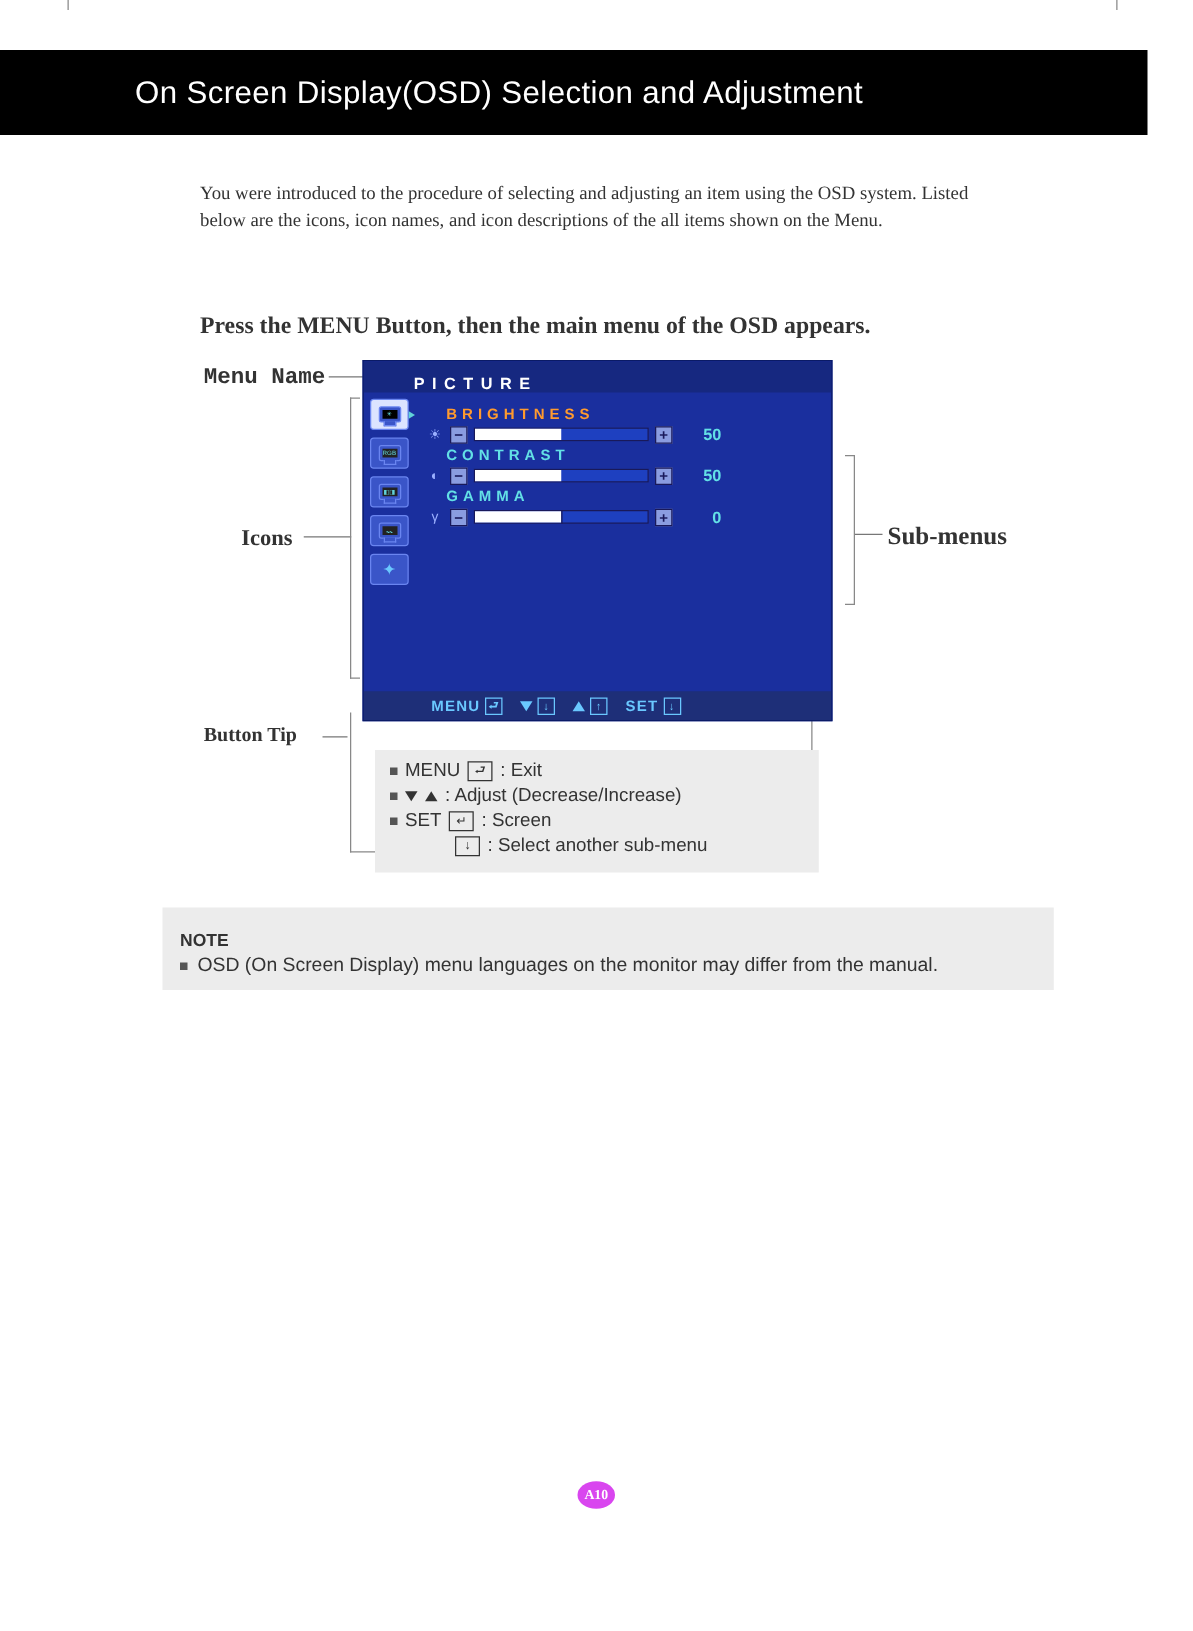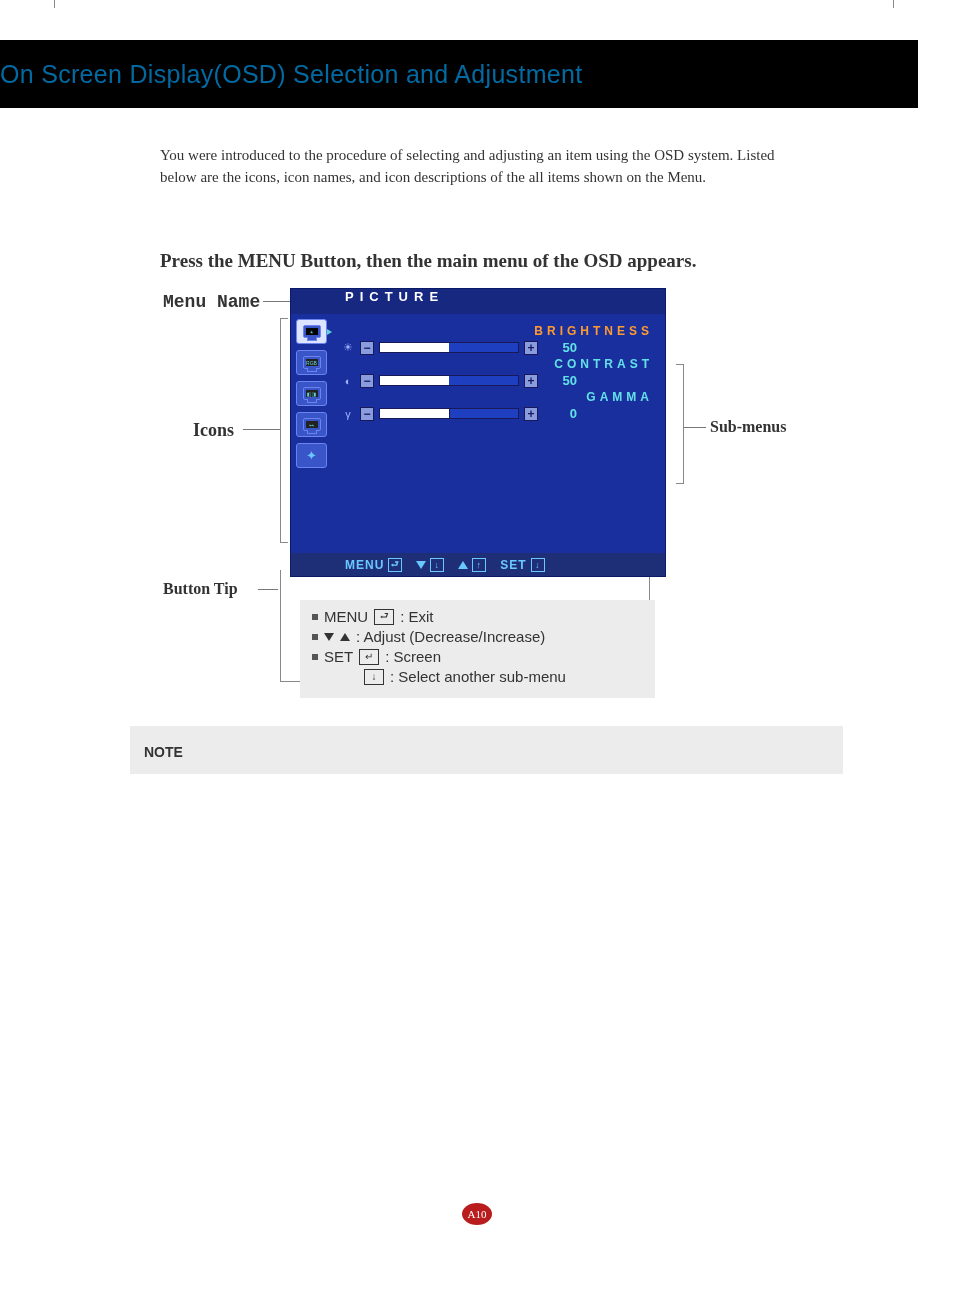--- a/index.html
+++ b/index.html
@@ -24,23 +24,24 @@
     position: absolute;
     top: 40px;
     left: 0;
     width: 918px;
     height: 68px;
     background: #000;
     display: flex;
     align-items: center;
   }
   .header-black h1 {
-    color: #0369a1;
+    color: #ffffff;
     font-size: 25px;
     font-weight: 400;
+    margin-left: 108px;
     letter-spacing: 0.3px;
   }
   .intro-text {
     position: absolute;
     top: 145px;
     left: 160px;
     width: 620px;
     font-family: Georgia, "Times New Roman", serif;
     font-weight: normal;
     color: #333;
@@ -53,21 +54,21 @@
     left: 160px;
     width: 620px;
     font-family: Georgia, "Times New Roman", serif;
     font-weight: bold;
     color: #333;
     font-size: 19px;
   }
   .label-menu-name { position:absolute; top:292px; left:163px; font-family: Liberation Mono, monospace; font-weight:bold; font-size:18px; color:#333;}
   .label-icons     { position:absolute; top:420px; left:193px; font-family: Georgia, serif; font-weight:bold; font-size:18px; color:#333;text-align:right;}
   .label-btn-tip   { position:absolute; top:580px; left:163px; font-family: Georgia, serif; font-weight:bold; font-size:16px; color:#333;}
-  .label-submenus  { position:absolute; top:418px; left:710px; font-family: Georgia, serif; font-weight:bold; font-size:16px; color:#333;}
+  .label-submenus  { position:absolute; top:418px; left:710px; font-family: Georgia, serif; font-weight:bold; font-size:20px; color:#333;}
   .line { position:absolute; background:#777; }
   .line-menu  { top:301px; left:263px; width:38px; height:1px; }
   .line-icons { top:429px; left:243px; width:38px; height:1px; }
   .line-btn   { top:589px; left:258px; width:20px; height:1px; }
   .line-sub   { top:427px; left:684px; width:22px; height:1px; }
   .bracket-left  { position:absolute; top:318px; left:280px; width:8px; height:225px; border-top:1px solid #888; border-left:1px solid #888; border-bottom:1px solid #888; }
   .bracket-right { position:absolute; top:364px; left:676px; width:8px; height:120px; border-top:1px solid #888; border-right:1px solid #888; border-bottom:1px solid #888; }
   .bracket-bottom{ position:absolute; top:570px; left:280px; width:370px; height:112px; border-bottom:1px solid #888; border-left:1px solid #888; border-right:1px solid #888;}
   
   
@@ -77,23 +78,23 @@
     left: 290px;
     width: 376px;
     height: 289px;
     background: #1a2f9e;
     border: 1px solid #0a1a66;
     overflow: hidden;
   }
   .osd-title {
     height: 25px;
     background: #162880;
-    padding-left: 54px;
+    padding-left: 40px;
     display: flex;
-    align-items: flex-start;
+    align-items: flex-end;
   }
   .osd-title span {
     color: #fff;
     font-weight: bold;
     letter-spacing: 6px;
     font-size: 13px;
   }
   .osd-body {
     position: relative;
     height: calc(100% - 25px - 23px);
@@ -131,22 +132,21 @@
     top: 10px;
     left: 50px;
     right: 12px;
   }
   .osd-row { margin-bottom: 2px; }
   .osd-row .lbl {
     color: #63e0e6;
     font-weight: bold;
     letter-spacing: 4px;
     font-size: 12px;
-    margin-left: 4px;
-    text-align: right;
+    margin-left: 16px;
   }
   .osd-row .lbl.orange { color: #ff9a2e; }
   .osd-row .slider {
     display: flex; align-items: center; gap: 5px; margin-top:2px;
   }
   .osd-row .slider .ico { width:14px; color:#9bb0ff; font-size:11px; text-align:center;}
   .osd-row .slider .box { width:14px; height:14px; border:1.5px solid #19195a; display:flex; align-items:center; justify-content:center; color:#19195a; font-size:12px; font-weight:bold; background:#8a9ce0;}
   .osd-row .slider .bar { height:11px; border:1.5px solid #19195a; position:relative; background:#1e40c0;}
   .osd-row .slider .bar .fill { position:absolute; top:0; left:0; height:100%; background:#fff;}
   .osd-row .slider .bar.b50 { width:140px;} .osd-row .slider .bar.b50 .fill { width:50%;}
@@ -200,30 +200,30 @@
     padding: 18px 14px 10px 14px;
     color: #333;
   }
   .note .note-title { font-size: 14px; font-weight: bold; margin-bottom: 4px; }
   .note .note-body { font-size: 15.5px; display:flex; align-items:center; gap:8px;}
   .note .bullet { width:6px; height:6px; background:#555; flex-shrink:0;}
 
   
   .page-num {
     position: absolute;
-    bottom: 80px;
+    bottom: 98px;
     left: 50%;
     transform: translateX(-50%);
     width: 30px; height: 22px;
-    background: #b91c1c;
+    background: #d946ef;
     border-radius: 50%;
     color: #fff;
     display: flex; align-items:center; justify-content:center;
     font-size: 11px;
-    font-weight: normal;
+    font-weight: bold;
     font-family: Georgia, serif;
   }
 </style>
 </head>
 <body>
 
 <div class="top-crop"></div>
 
 <div class="header-black">
   <h1>On Screen Display(OSD) Selection and Adjustment</h1>
@@ -355,15 +355,19 @@
     <span>: Screen</span>
   </div>
   <div class="tip-row" style="margin-left:52px;">
     <div class="t-box">↓</div>
     <span>: Select another sub-menu</span>
   </div>
 </div>
 
 <div class="note">
   <div class="note-title">NOTE</div>
+  <div class="note-body">
+    <div class="bullet"></div>
+    <span>OSD (On Screen Display) menu languages on the monitor may differ from the manual.</span>
+  </div>
 </div>
 
 <div class="page-num">A10</div>
 
 </body></html>

